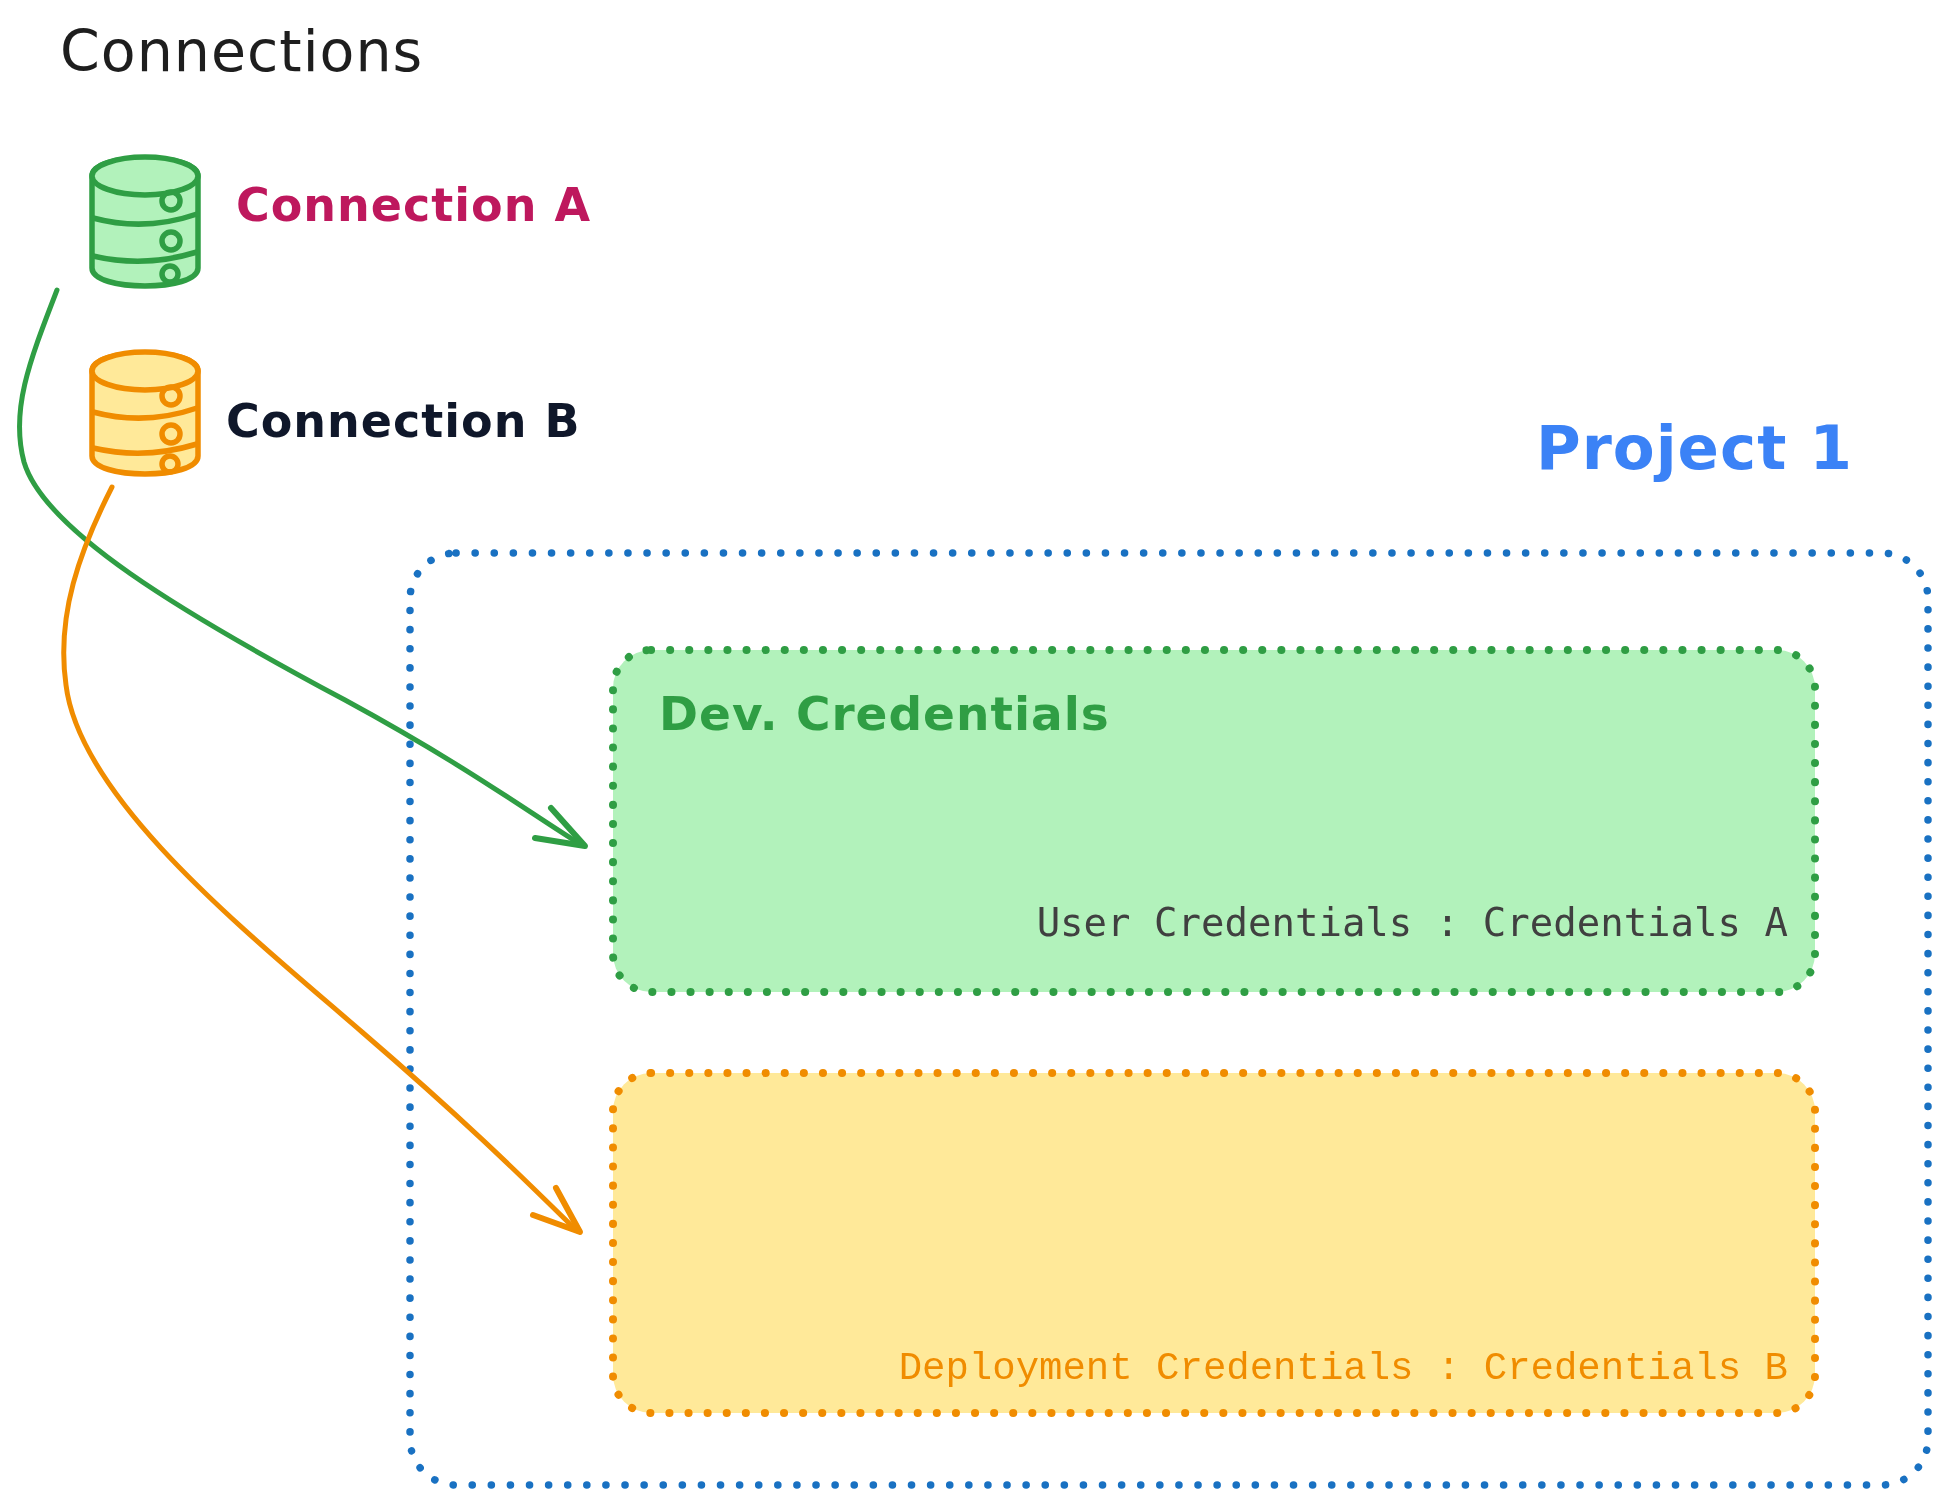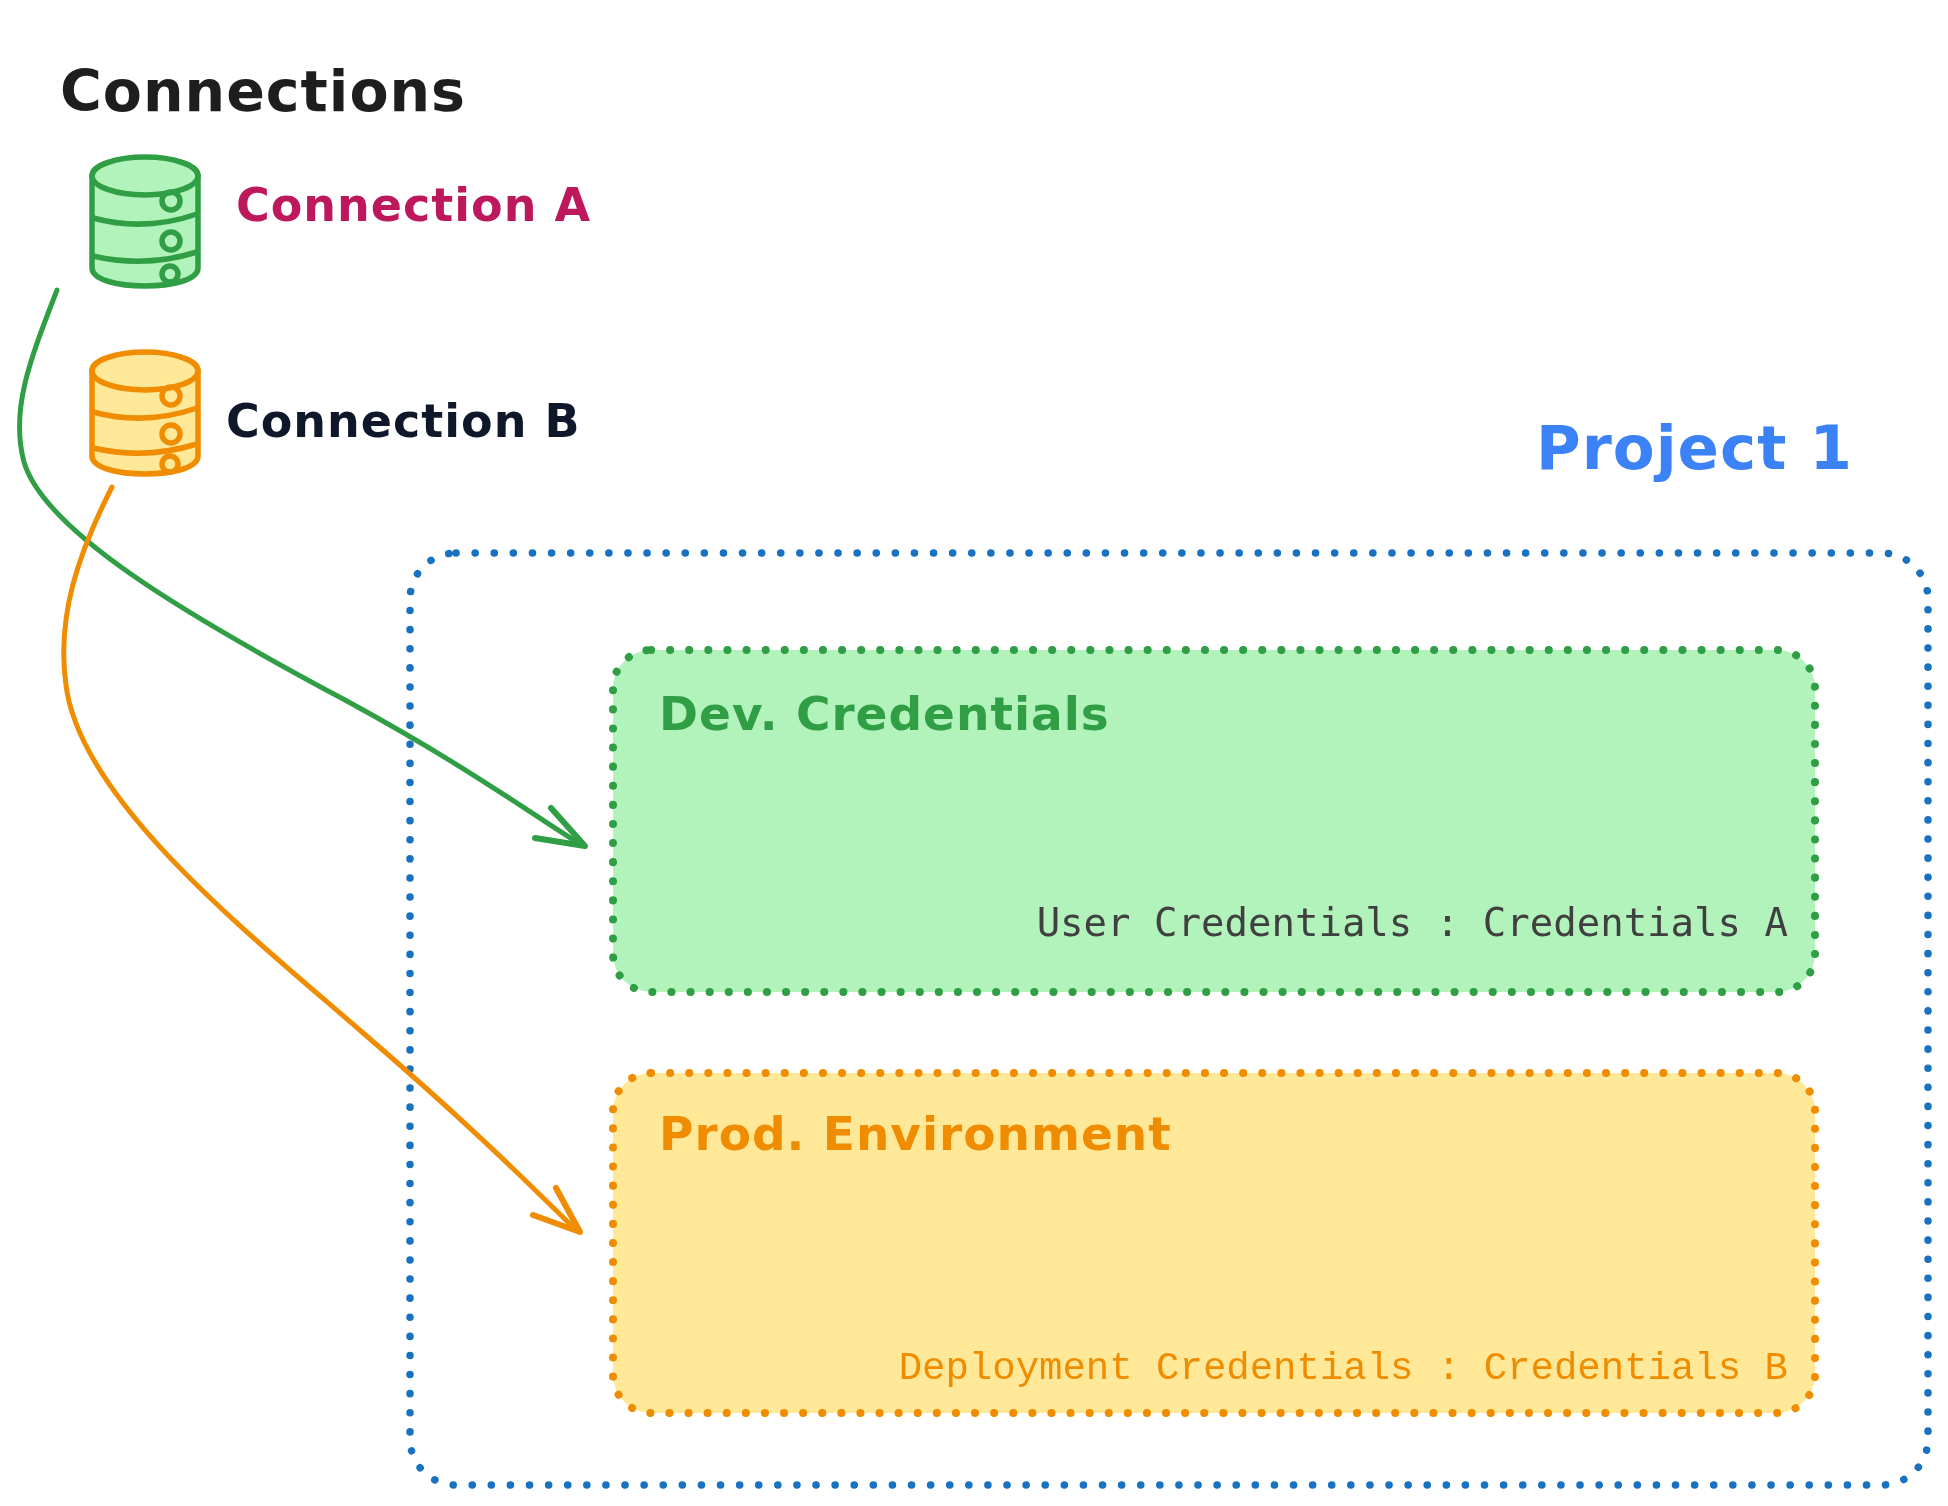--- a/index.html
+++ b/index.html
@@ -8,21 +8,21 @@
     width: 1948px;
     height: 1506px;
     background: #ffffff;
     font-family: "DejaVu Sans", sans-serif;
     overflow: hidden;
   }
   #diagram-svg { position: absolute; left: 0; top: 0; }
   .label { position: absolute; white-space: nowrap; line-height: 1.1; }
   .title-main {
     left: 60px; top: 20px;
-    font-size: 57px; font-weight: 700; color: #1e1e1e; letter-spacing: 1px; margin-top: 40px;
+    font-size: 57px; font-weight: 400; color: #1e1e1e; letter-spacing: 1px;
   }
   .conn-label { font-size: 46px; font-weight: 600; letter-spacing: 1px; }
   .conn-a { left: 226px; top: 180px; color: #be185d; margin-left: 10px; }
   .conn-b { left: 226px; top: 396px; color: #0f172a; }
   .project-title {
     left: 1536px; top: 414px;
     font-size: 61px; font-weight: 600; color: #3b82f6; letter-spacing: 1px;
   }
   .env-title { font-size: 47px; font-weight: 600; letter-spacing: 1px; }
   .env-dev-title  { left: 659px; top: 688px;  color: #2f9e44; }
@@ -84,16 +84,15 @@
   <div class="label conn-label conn-a">Connection A</div>
 
   <div class="label conn-label conn-b">Connection B</div>
 
   <div class="label project-title">Project 1</div>
 
   <div class="label env-title env-dev-title">Dev. Credentials</div>
 
   <div class="label cred-text cred-dev">User Credentials : Credentials A</div>
 
-  <div class="label env-title env-prod-title">Prod. Environment</div>
 
   <div class="label cred-text cred-prod">Deployment Credentials : Credentials B</div>
 </div>
 
 </body></html>

